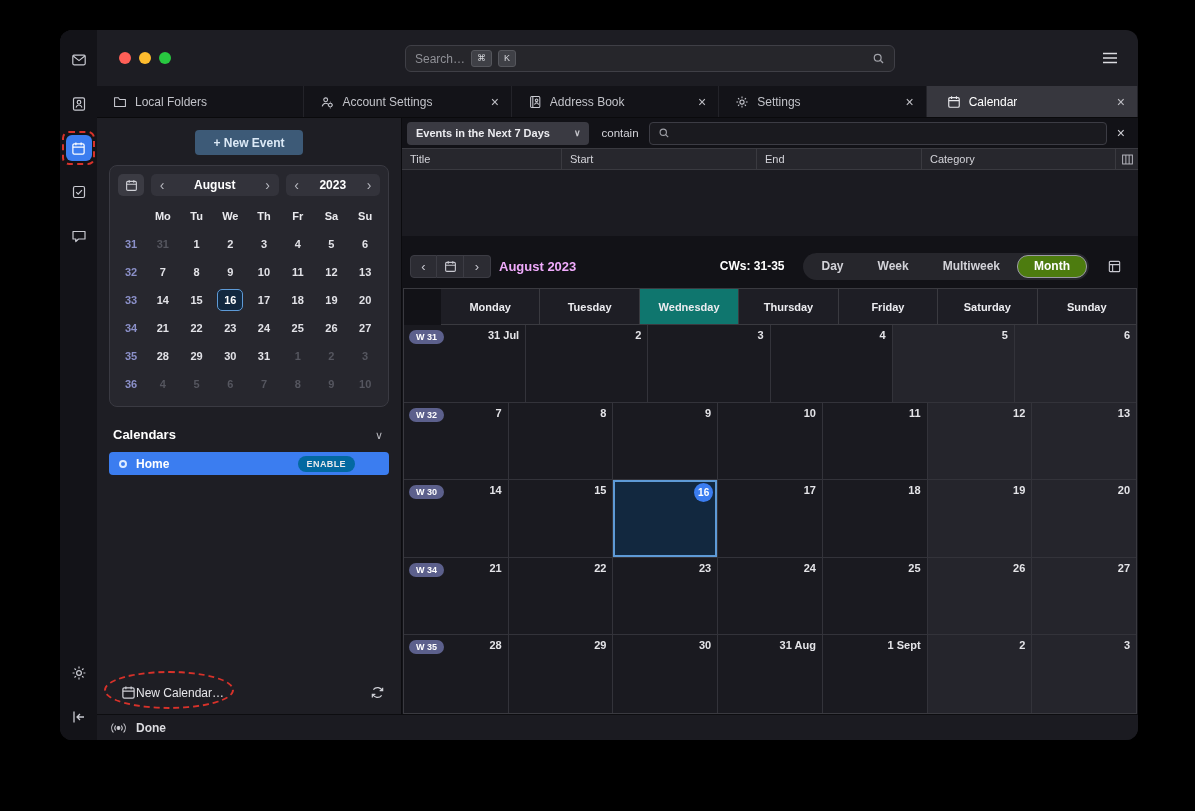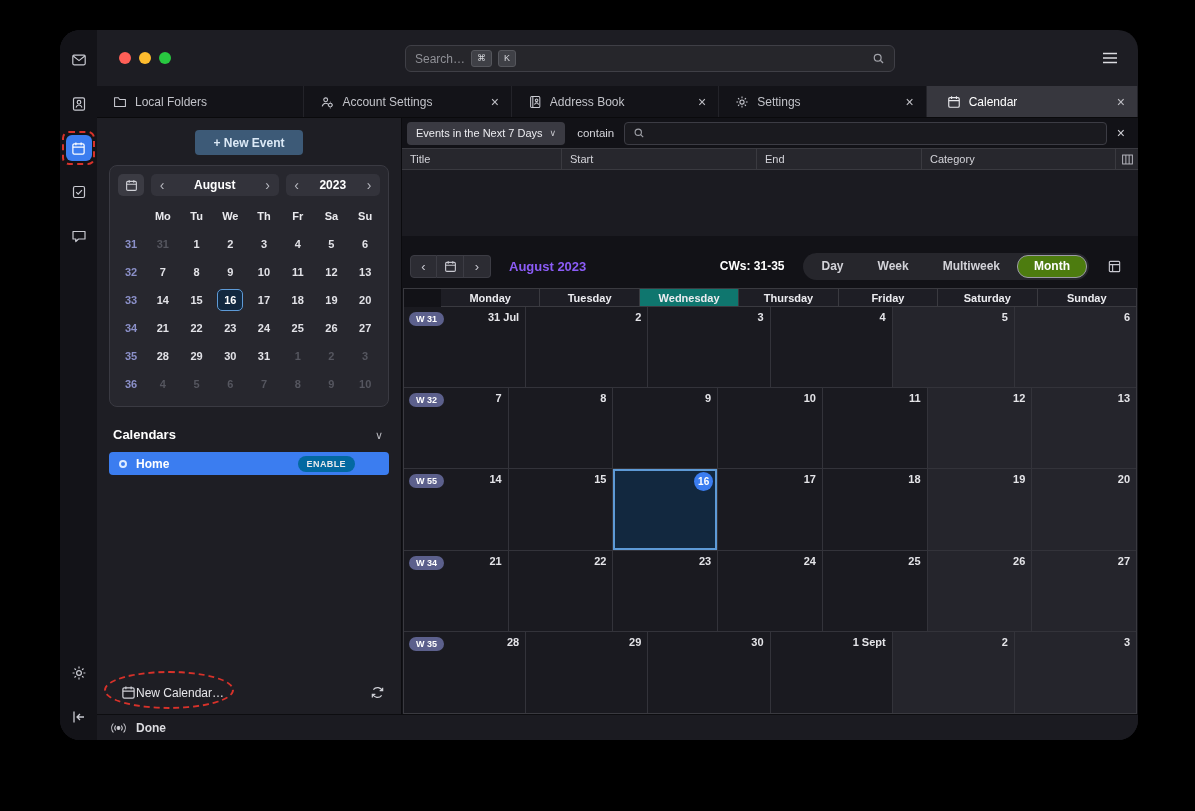--- a/index.html
+++ b/index.html
@@ -3,21 +3,21 @@
 <meta charset="utf-8">
 <title>Calendar</title>
 <style>
   * { margin:0; padding:0; box-sizing:border-box; }
   html,body { width:1195px; height:811px; }
   body { background:#000; font-family:"Liberation Sans",sans-serif; position:relative; overflow:hidden; }
   svg { display:block; }
   .flex1 { flex:1; }
 
   .window { position:absolute; left:60px; top:30px; width:1078px; height:710px;
-    background:#1d1d23; border-radius:20px; display:flex; overflow:hidden;
+    background:#1d1d23; border-radius:12px; display:flex; overflow:hidden;
     box-shadow:0 8px 40px rgba(0,0,0,.6); }
 
   
   .rail { width:37px; background:#131318; display:flex; flex-direction:column; align-items:center;
     padding:17px 0 10px; gap:18px; flex-shrink:0; }
   .rail-btn { width:26px; height:26px; border-radius:6px; display:flex; align-items:center;
     justify-content:center; color:#c9cad1; flex-shrink:0; }
   .rail-btn.active { background:var(--accent_blue,#3b7df0); color:#fff; }
   .rail-spacer { flex:1; }
 
@@ -85,21 +85,21 @@
   .sidebar-spacer { flex:1; }
   .new-cal-row { display:flex; align-items:center; gap:0; padding:0 16px 14px 24px; }
   .nc-icon, .sync-icon { color:#cfd0d6; display:flex; }
   .nc-label { font-size:12px; color:#e6e6ea; }
 
   
   .main { flex:1; background:#121217; display:flex; flex-direction:column; min-width:0;
     border-left:1px solid #0b0b0e; }
   .filter-bar { height:30px; display:flex; align-items:center; padding:0 4px 0 5px; }
   .filter-dd { background:#3a3a42; border-radius:4px; height:23px; display:flex; align-items:center;
-    gap:7px; padding:0 9px; font-size:11px; font-weight:normal; color:#ececf0; flex-shrink:0; }
+    gap:24px; padding:0 9px; font-size:11px; font-weight:bold; color:#ececf0; flex-shrink:0; }
   .dd-chev { font-size:9px; color:#c6c6cc; }
   .contain-label { font-size:11.5px; color:#d4d4da; margin:0 10px 0 12px; flex-shrink:0; }
   .filter-search { flex:1; height:23px; background:#1a1a1f; border:1px solid #3c3c44;
     border-radius:4px; display:flex; align-items:center; gap:6px; padding:0 8px; min-width:0; }
   .filter-search input { flex:1; background:transparent; border:none; outline:none; color:#e4e4e8;
     font-size:11px; font-family:inherit; min-width:0; }
   .filter-close { margin:0 9px 0 10px; color:#d0d0d6; font-size:14px; line-height:1; }
 
   .event-table-head { display:flex; height:22px; background:#27272d; border-top:1px solid #3a3a40;
     border-bottom:1px solid #3a3a40; font-size:11px; color:#d4d4da; align-items:stretch; }
@@ -107,31 +107,31 @@
   .etc0 { width:160px; } .etc1 { width:195px; } .etc2 { width:165px; } .etc3 { flex:1; }
   .etc-icon { width:22px; display:flex; align-items:center; justify-content:center; color:#b8b8c0; }
   .event-list { height:66px; background:#1b1b21; }
 
   .cal-toolbar { display:flex; align-items:center; height:32px; margin-top:14px; padding:0 8px; }
   .nav3 { display:flex; }
   .nb { width:27px; height:23px; background:#2c2c33; border:1px solid #3c3c44; border-left-width:0;
     display:flex; align-items:center; justify-content:center; color:#c8c8d0; font-size:13px; }
   .nb.first { border-left-width:1px; border-radius:4px 0 0 4px; }
   .nb.last { border-radius:0 4px 4px 0; }
-  .cal-title { font-size:13px; font-weight:bold; color:#8b5cf6; margin-left:18px; }
+  .cal-title { font-size:13px; font-weight:bold; color:#f0abfc; margin-left:8px; }
   .cw-label { font-size:12px; font-weight:bold; color:#fff; margin-right:18px; }
   .seg { display:flex; align-items:center; background:#26262c; border-radius:14px; height:27px; padding:0 2px; }
   .seg-item { padding:0 16px; height:23px; display:flex; align-items:center; border-radius:11px;
     font-size:12px; font-weight:bold; color:#d2d2d8; border:1px solid transparent; }
   .seg-item.active { background:#4d7c0f; border-color:#9a9aa4; color:#fff; }
   .grid-icon-btn { margin:0 8px 0 18px; color:#c8c8d0; display:flex; }
 
   .month-grid { flex:1; margin:6px 1px 0; display:flex; flex-direction:column;
     border:1px solid #3a3a40; min-height:0; }
-  .mg-head { display:flex; height:18px; flex-shrink:0;margin-left:37px; }
+  .mg-head { display:flex; height:36px; flex-shrink:0;margin-left:37px; }
   .mg-hcell { flex:1; display:flex; align-items:center; justify-content:center; font-size:11px;
     font-weight:bold; color:#ececf0; background:#1e1e25; border-right:1px solid #3a3a40;
     border-bottom:1px solid #3a3a40; }
   .mg-hcell:last-child { border-right:none; }
   .mg-hcell.today-col { background:#0f766e; }
   .mg-body { flex:1; display:flex; flex-direction:column; min-height:0; }
   .mg-row { flex:1; display:flex; min-height:0; }
   .mg-cell { flex:1; position:relative; background:#1a1a20; border-right:1px solid #33333a;
     border-bottom:1px solid #33333a; }
   .mg-cell:last-child { border-right:none; }
@@ -537,21 +537,21 @@
                 </div>
                 <div class="mg-cell weekend">
                   <span class="mg-date">12</span>
                 </div>
                 <div class="mg-cell weekend">
                   <span class="mg-date">13</span>
                 </div>
               </div>
               <div class="mg-row">
                 <div class="mg-cell">
-                  <span class="wk-pill">W 55</span>
+                  <span class="wk-pill">W 30</span>
                   <span class="mg-date">14</span>
                 </div>
                 <div class="mg-cell">
                   <span class="mg-date">15</span>
                 </div>
                 <div class="mg-cell today">
                   <span class="mg-date">16</span>
                 </div>
                 <div class="mg-cell">
                   <span class="mg-date">17</span>
@@ -593,20 +593,23 @@
               <div class="mg-row">
                 <div class="mg-cell">
                   <span class="wk-pill">W 35</span>
                   <span class="mg-date">28</span>
                 </div>
                 <div class="mg-cell">
                   <span class="mg-date">29</span>
                 </div>
                 <div class="mg-cell">
                   <span class="mg-date">30</span>
+                </div>
+                <div class="mg-cell">
+                  <span class="mg-date">31 Aug</span>
                 </div>
                 <div class="mg-cell">
                   <span class="mg-date">1 Sept</span>
                 </div>
                 <div class="mg-cell weekend">
                   <span class="mg-date">2</span>
                 </div>
                 <div class="mg-cell weekend">
                   <span class="mg-date">3</span>
                 </div>

